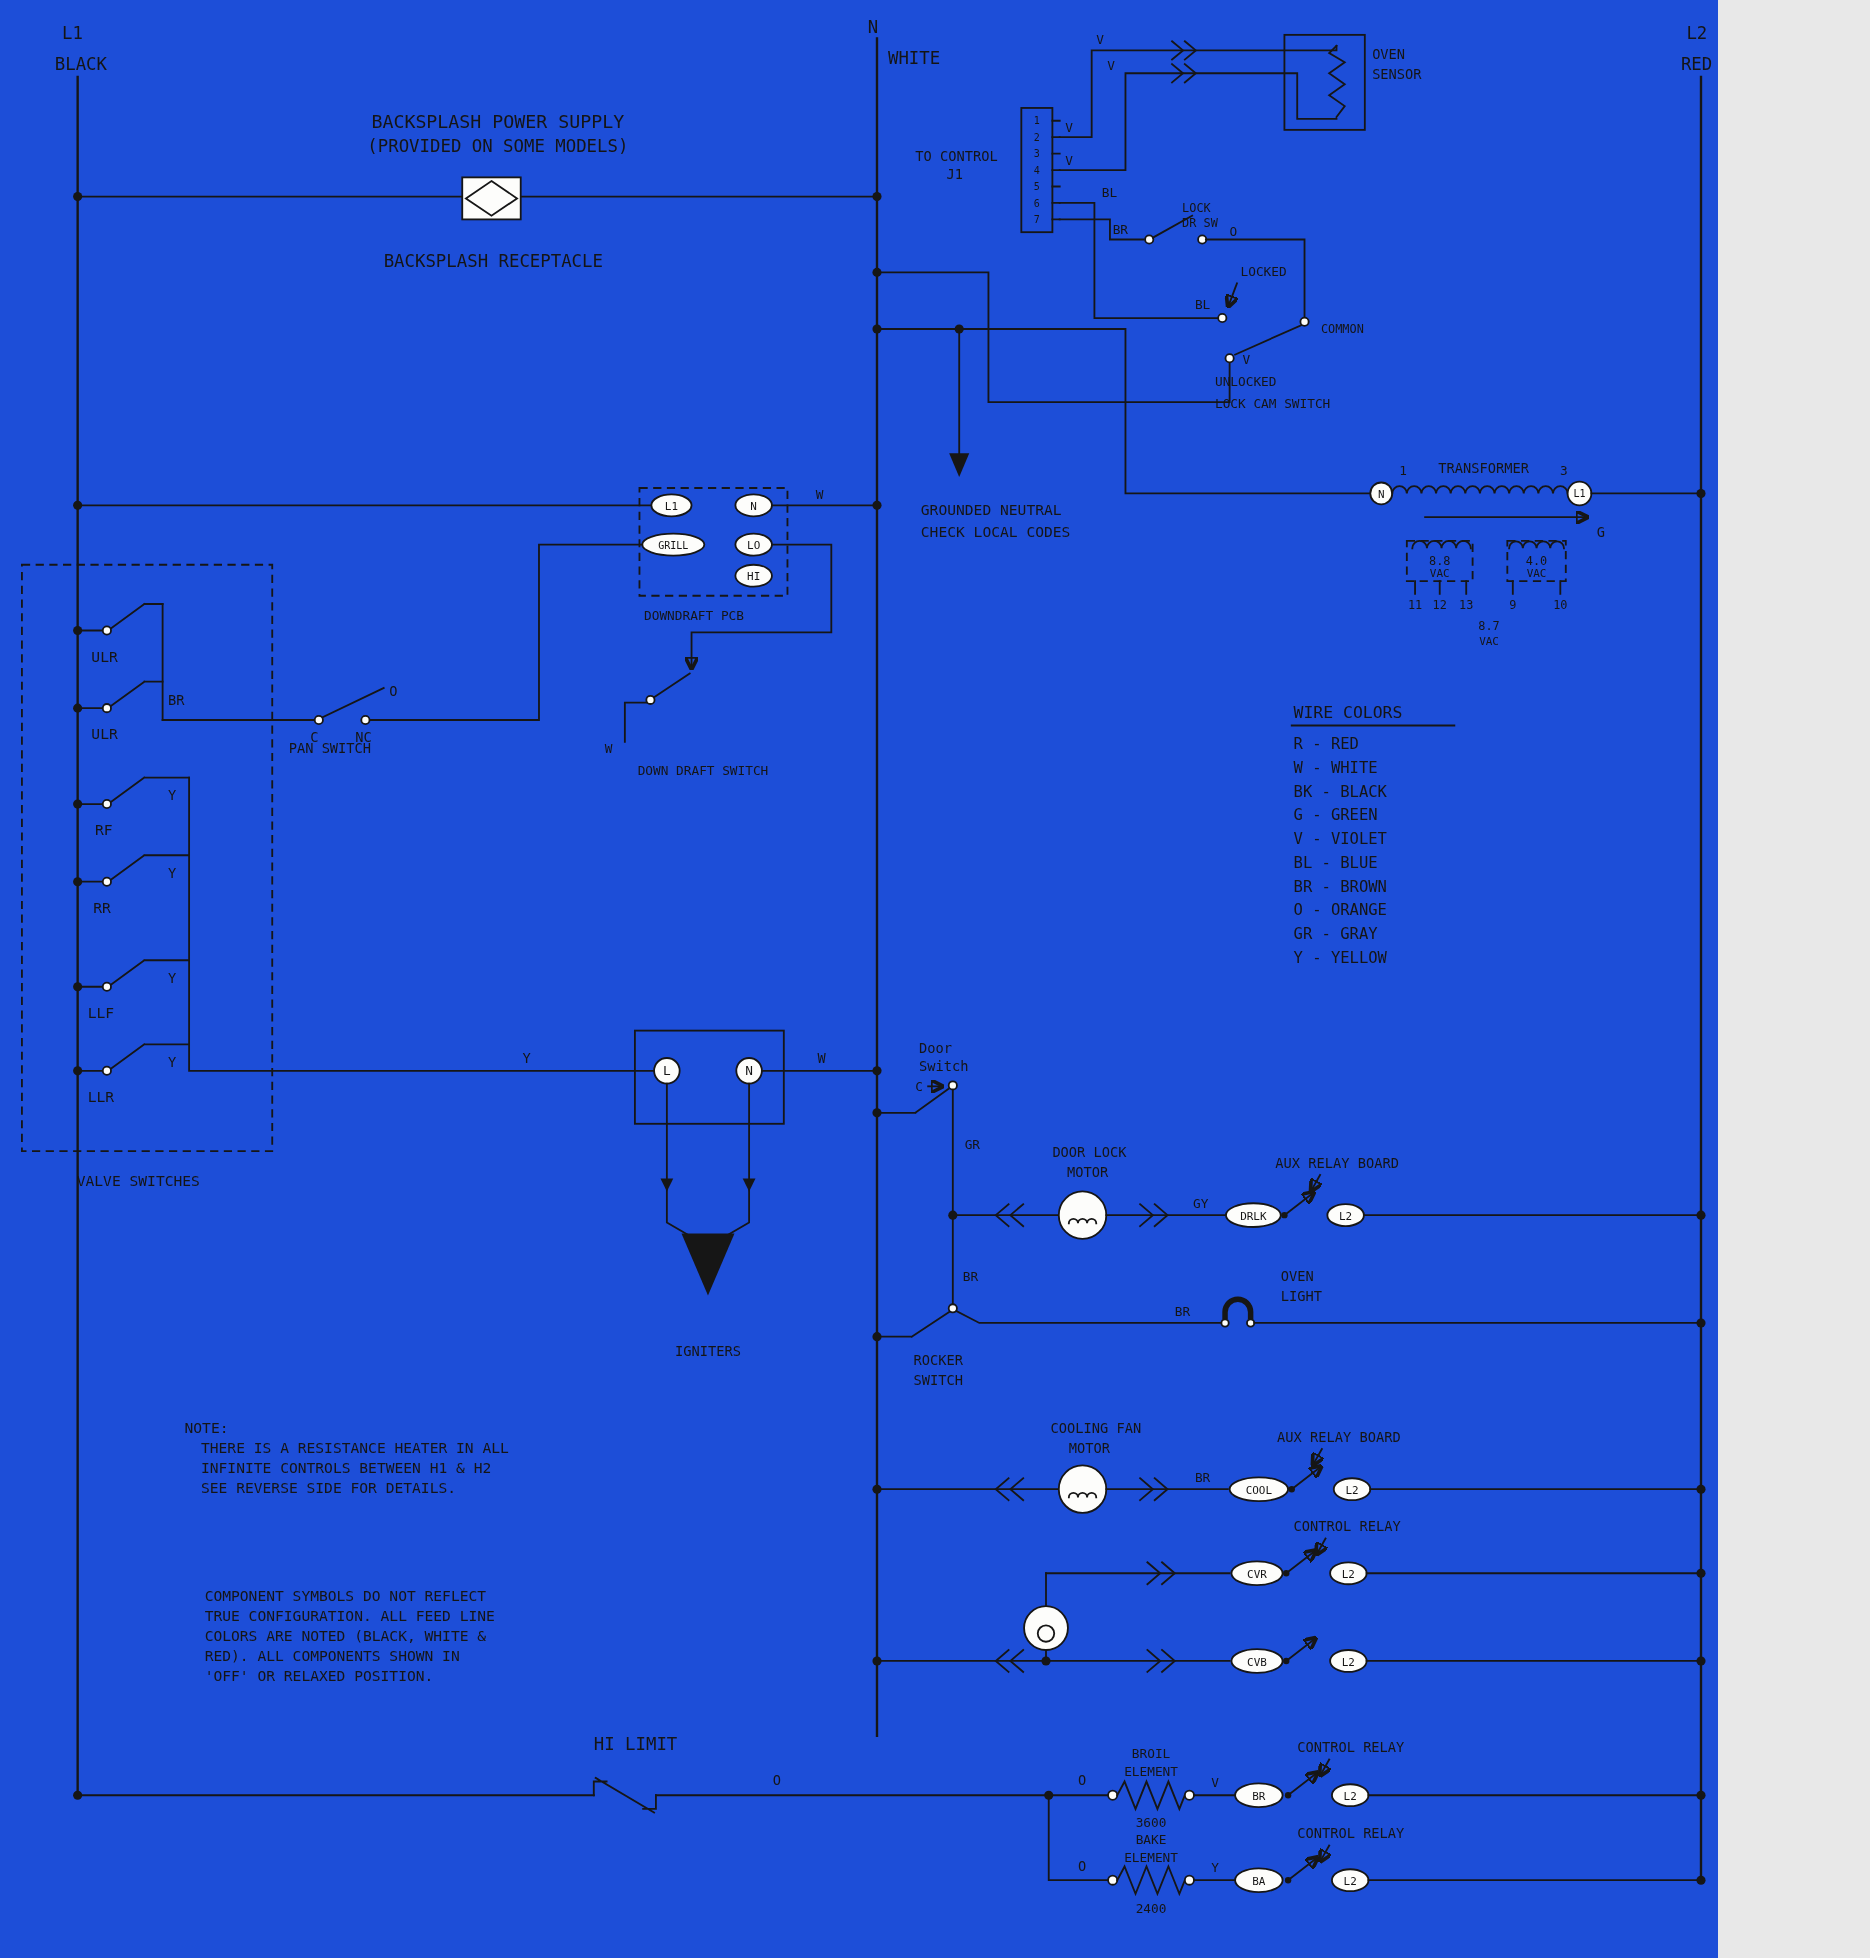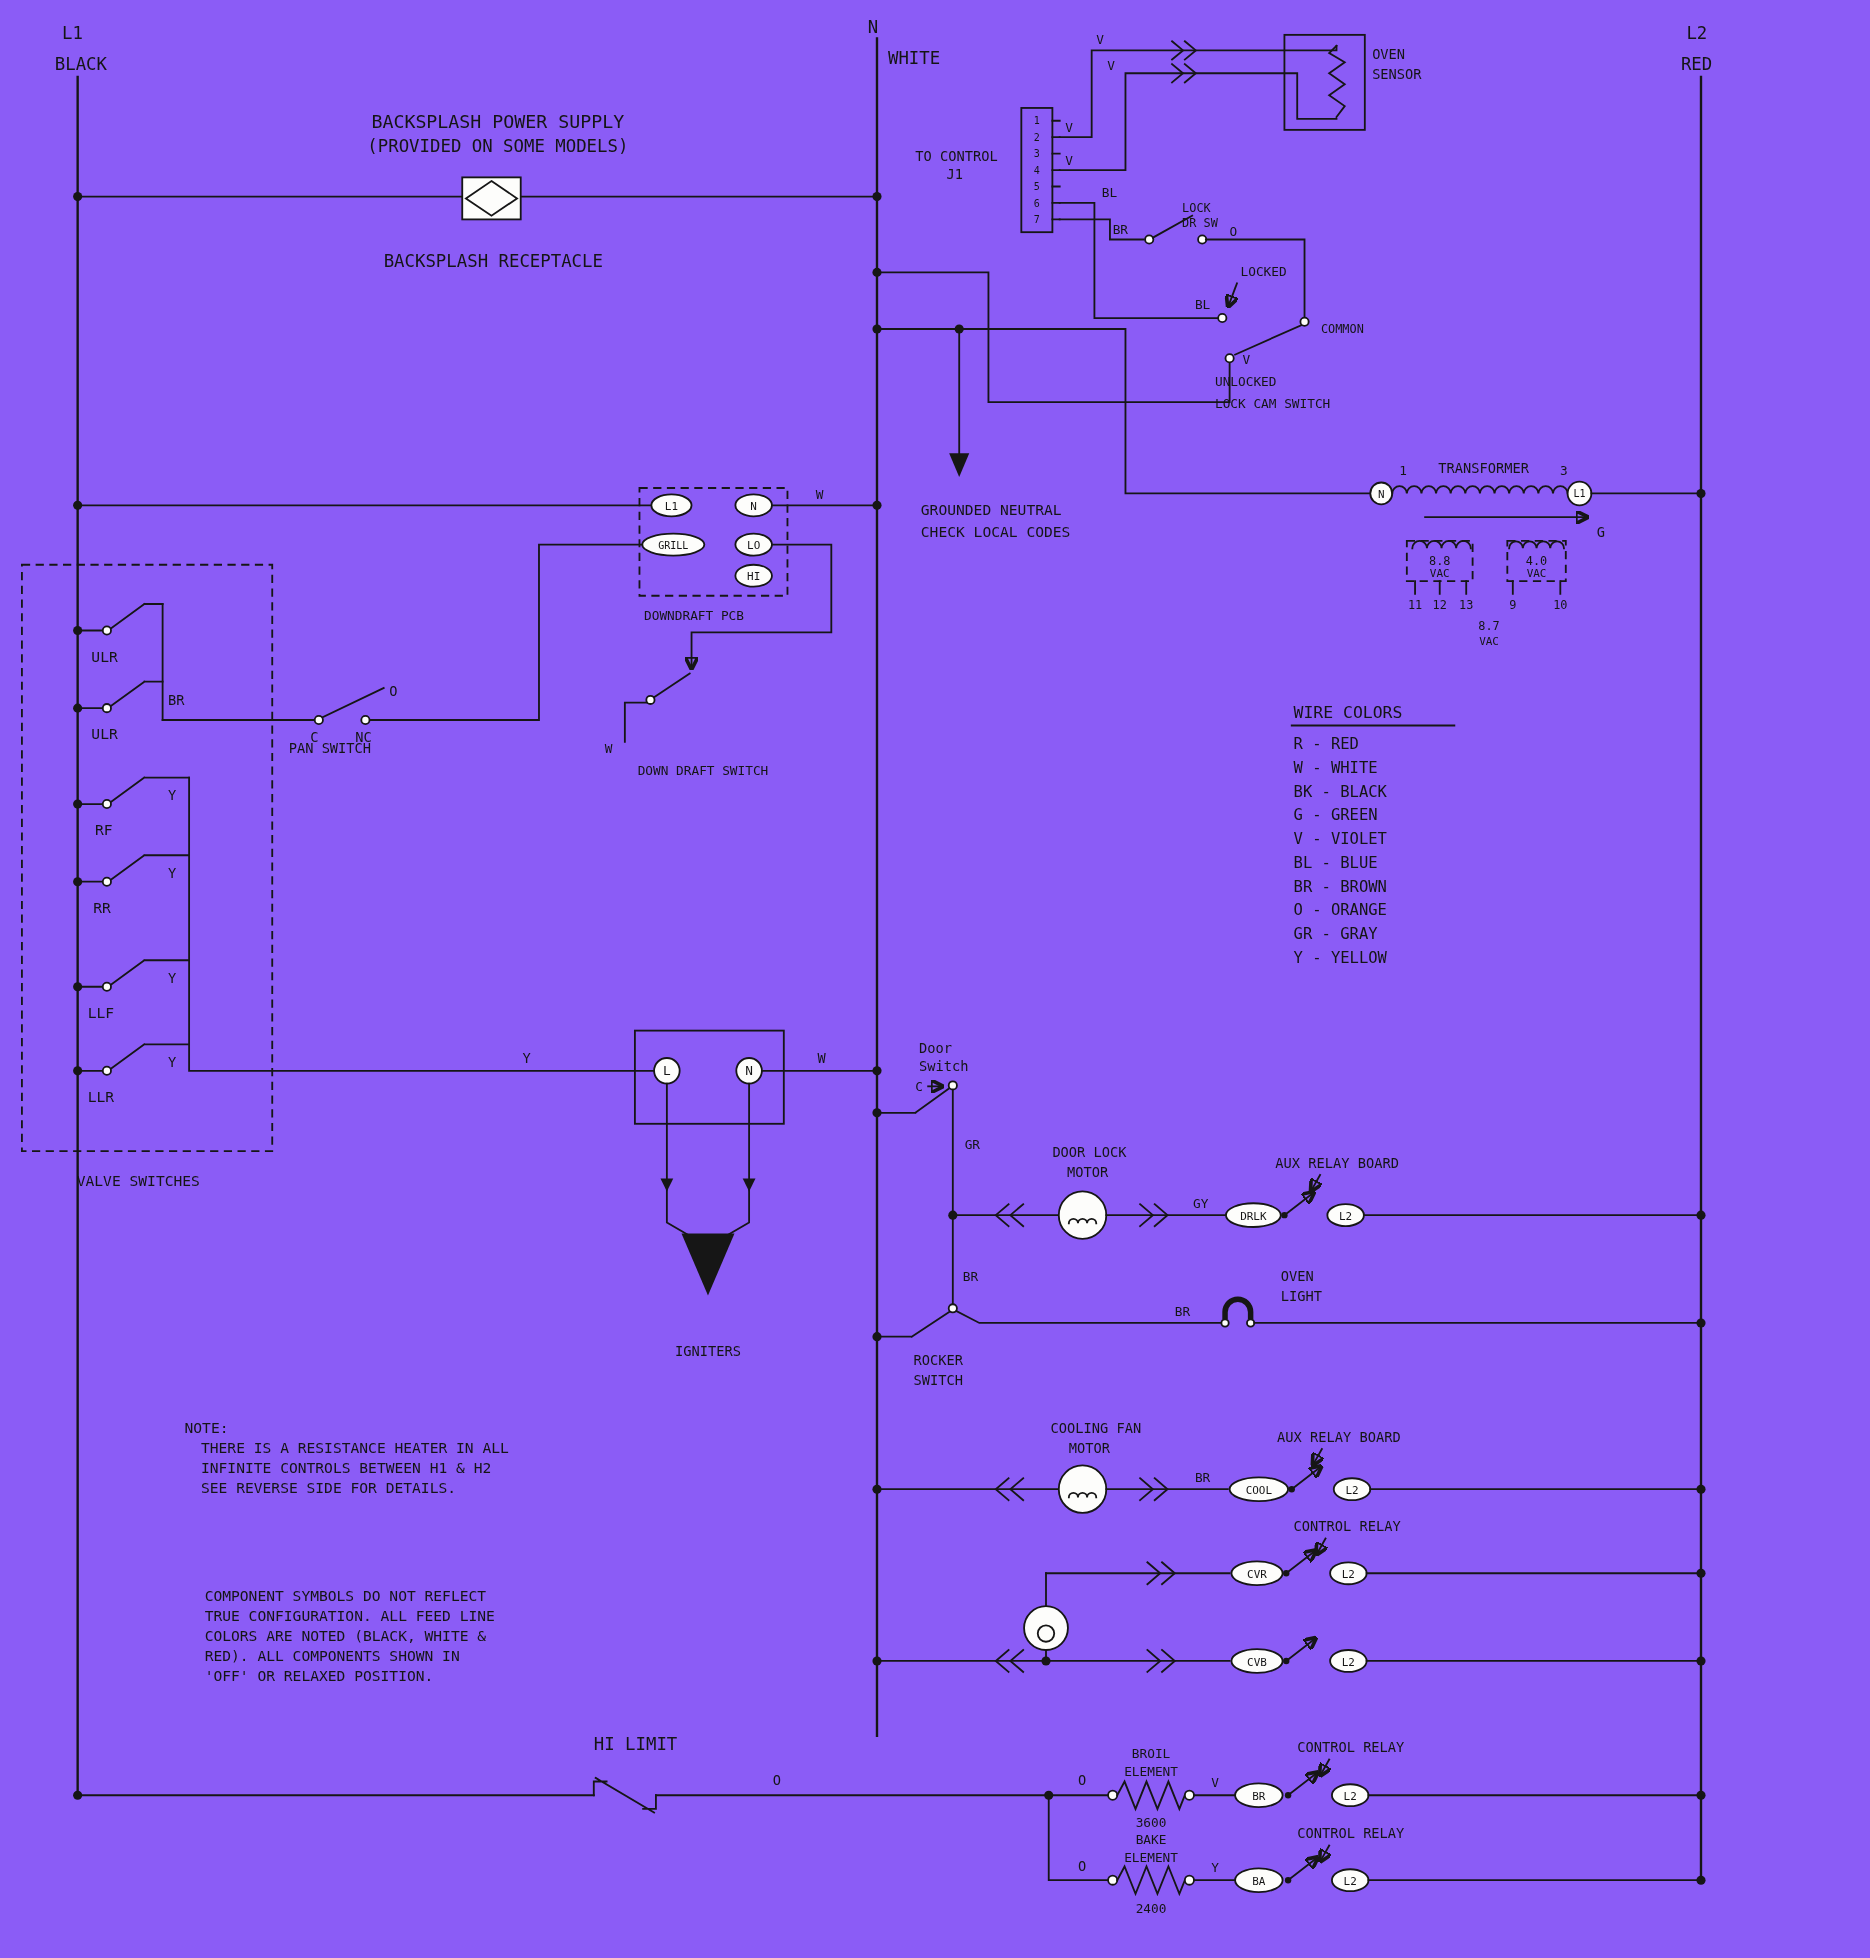--- a/index.html
+++ b/index.html
@@ -1,16 +1,16 @@
 <!DOCTYPE html>
 <html style="font-size:14.6px"><head>
 <meta charset="utf-8">
 <style>
   html,body{margin:0;padding:0;background:#e8e8e8;}
-  .stage{width:1870px;height:1958px;background:#8b5cf6;position:relative;overflow:hidden;}
+  .stage{width:1718px;height:1958px;background:#1d4ed8;position:relative;overflow:hidden;}
   svg{position:absolute;left:0;top:0;}
   text{fill:#151515;font-family:"DejaVu Sans Mono","Liberation Mono",monospace;}
   .t11{font-size:11px}.t12{font-size:12px}.t13{font-size:13px}.t14{font-size:14px}
   .t15{font-size:15px}.t16{font-size:16px}.t17{font-size:17px}.t18{font-size:18px}
   .t19{font-size:19px}.t20{font-size:20px}
   .mid{text-anchor:middle}
   path,polyline,line{fill:none;stroke:#161616;stroke-width:2;stroke-linecap:square}
   .bus{stroke-width:2.6}
   .th{stroke-width:6}
   .dsh{stroke-dasharray:9 6}

